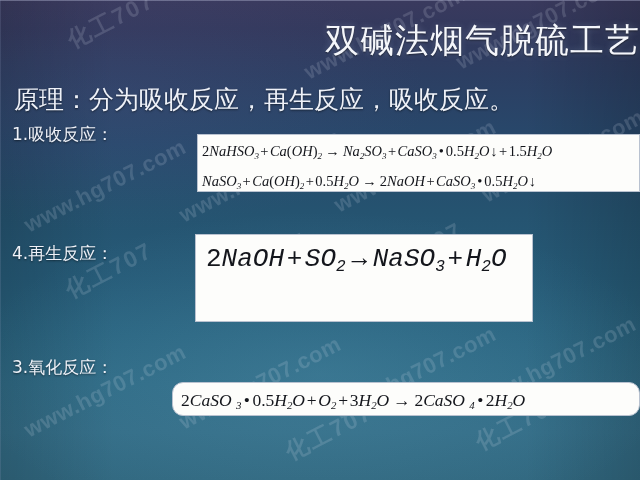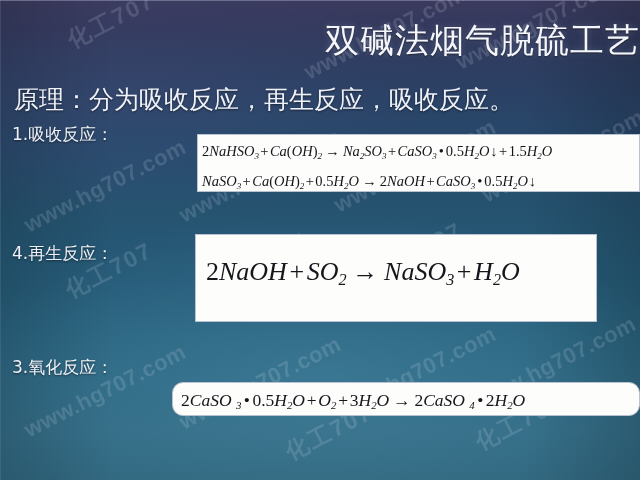--- a/index.html
+++ b/index.html
@@ -147,23 +147,24 @@
   }
   #eq-box-1 .eq-line {
     font-size: 14.5px;
     line-height: 25px;
   }
 
   
   #eq-box-2 {
     left: 195px;
     top: 234px;
-    width: 402px;
+    width: 338px;
     height: 88px;
-    padding: 17px 0 0 10px;
+    padding: 5px 0 0 10px;
+    font-family: Liberation Mono, monospace;
   }
   #eq-box-2 .eq-line {
     font-size: 26px;
     line-height: 39px;
   }
 
   
   #eq-box-3 {
     left: 172px;
     top: 382px;

